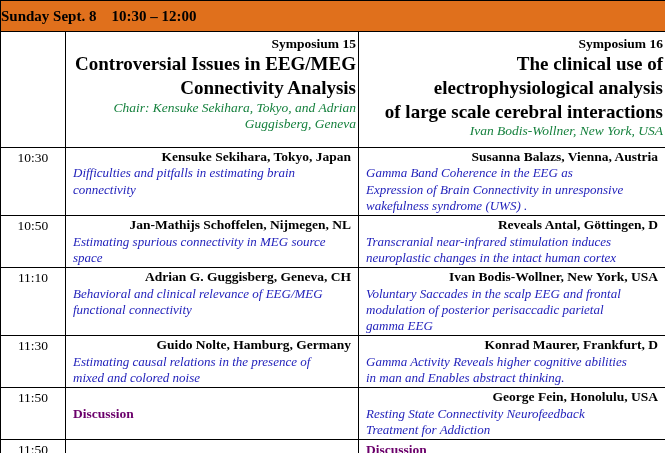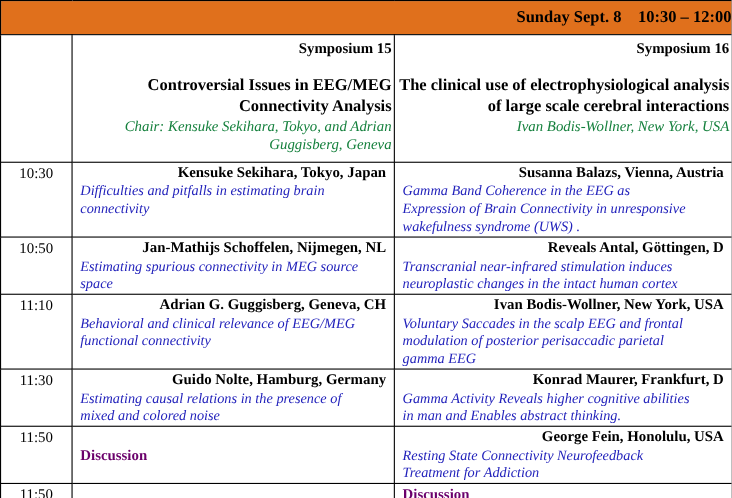--- a/index.html
+++ b/index.html
@@ -17,39 +17,38 @@
     color: #000000;
   }
   .program-table td {
     border: 1px solid #000000;
     vertical-align: top;
     padding: 1px 7px;
     overflow: hidden;
   }
   .banner-cell {
     background: #E0701C;
-    text-align: right;
+    text-align: left;
     font-weight: bold;
     font-size: 15px;
     vertical-align: middle !important;
     white-space: pre;
     padding: 4px 0 !important;
   }
   .head-cell {
     text-align: right;
     padding: 4px 2px !important;
   }
   .sym-title {
     font-weight: bold;
     font-size: 13.5px;
   }
   .sym-sub {
     font-weight: bold;
-    font-size: 15px;
-    margin-top: 17px;
+    font-size: 19px;
     line-height: 1.25;
     white-space: pre-line;
   }
   .sym-chair {
     font-style: italic;
     color: #15803d;
     font-size: 13.5px;
     line-height: 1.25;
     white-space: pre-line;
   }

